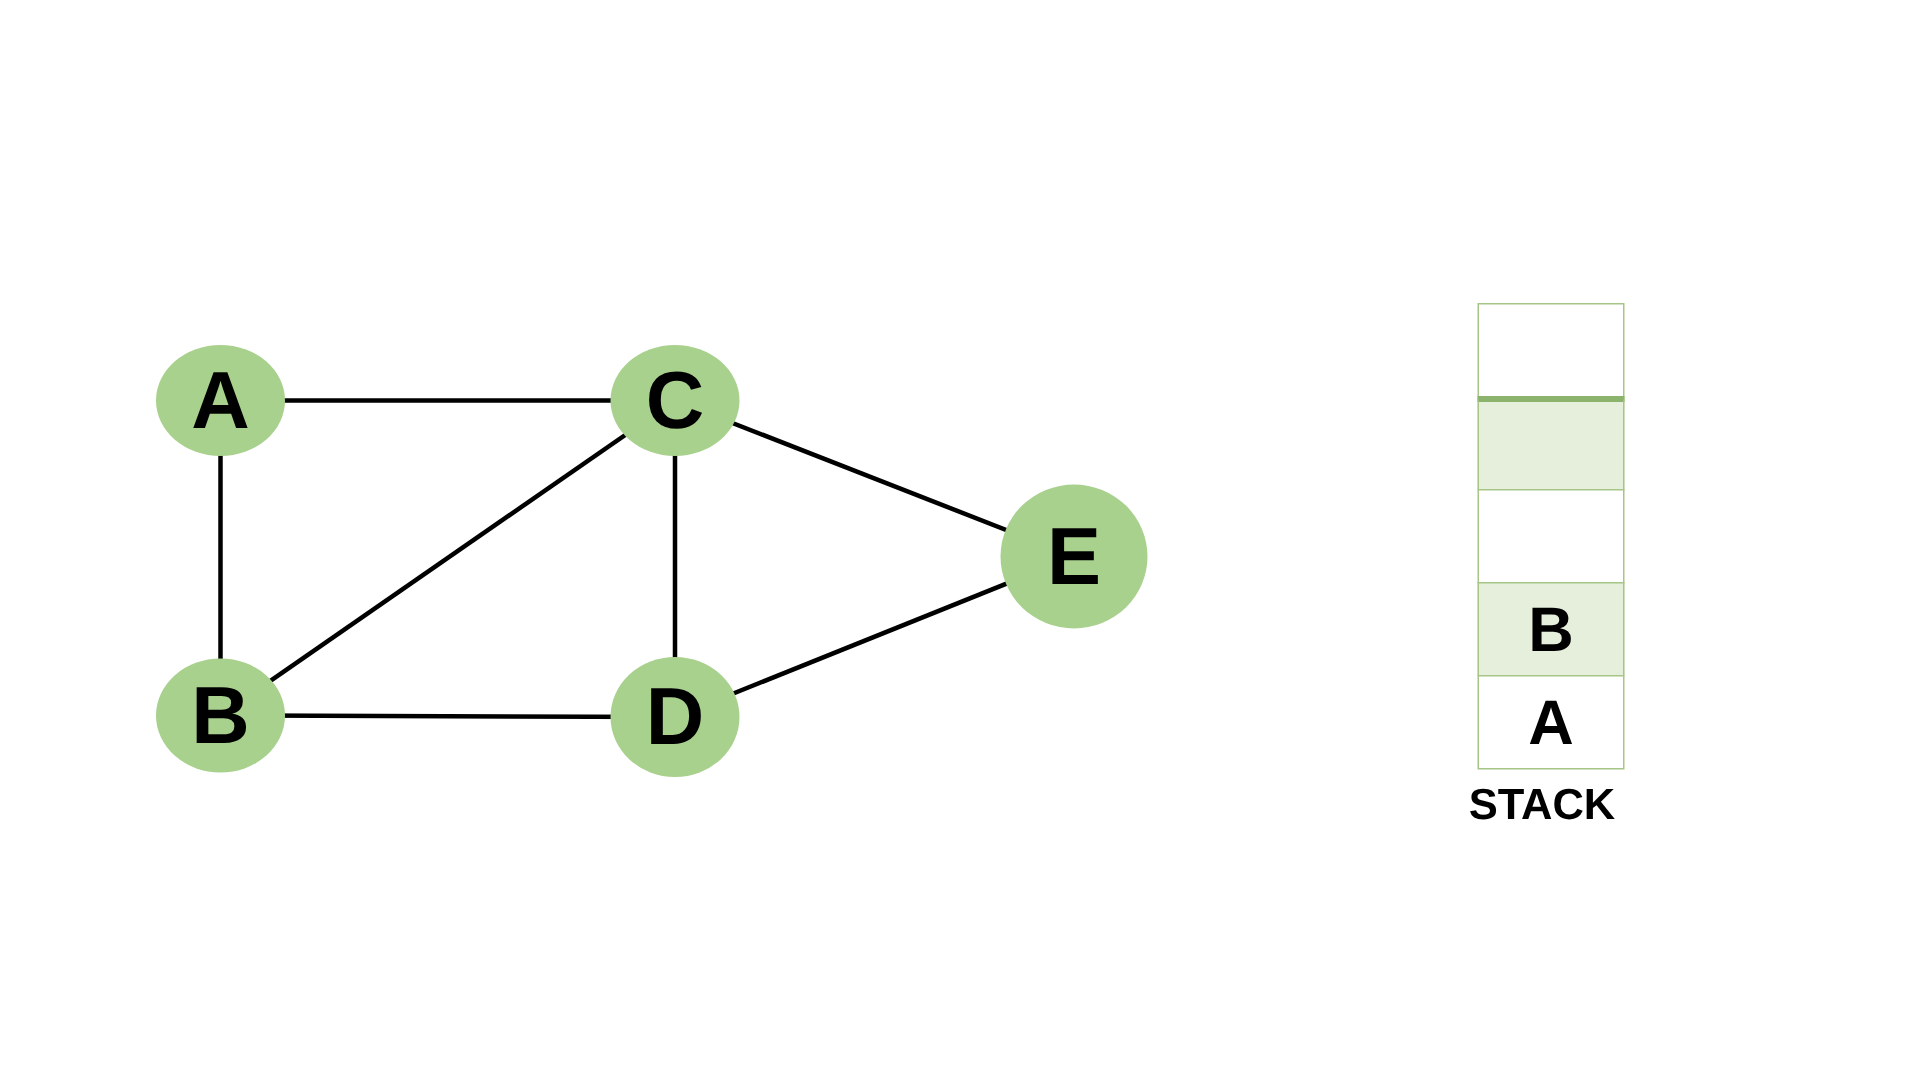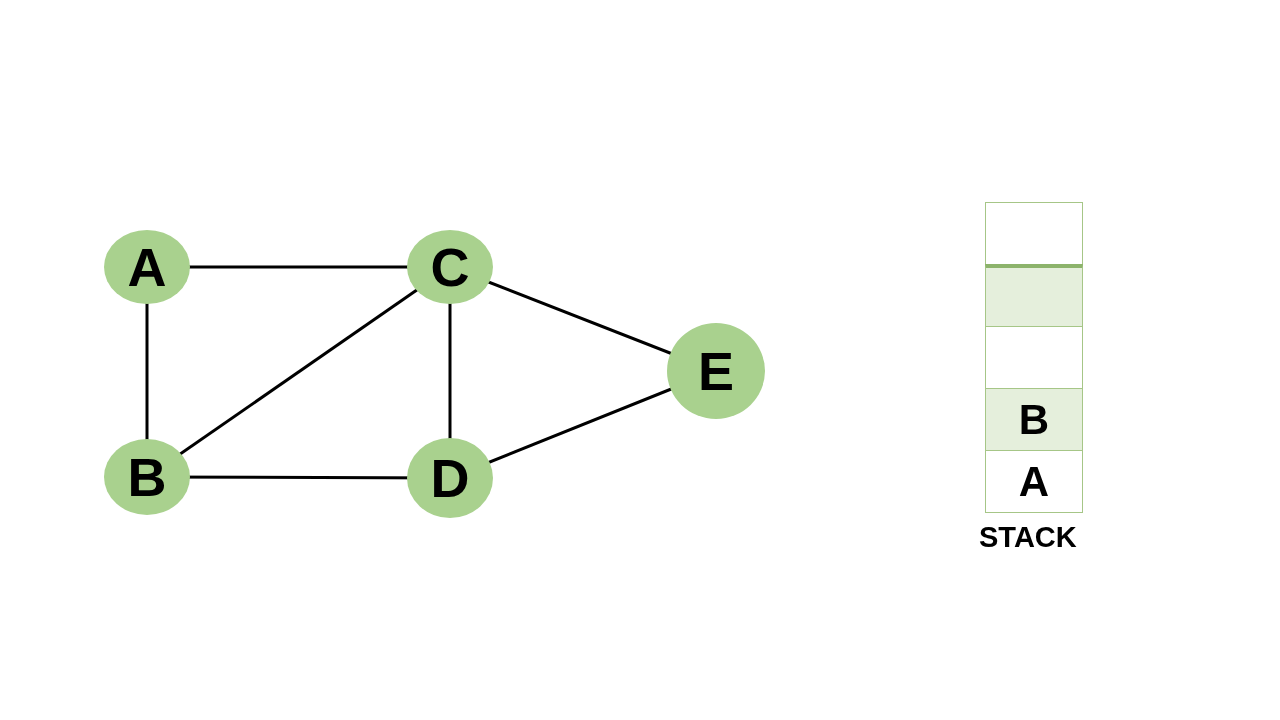--- a/index.html
+++ b/index.html
@@ -52,21 +52,21 @@
     line-height: 1;
     color: #000000;
     background: #ffffff;
   }
   .stack-cell:first-child {
     margin-top: 0;
   }
   .stack-label {
     margin-top: 8px;
     width: 98px;
-    text-align: left;
+    text-align: center;
     font-weight: 700;
     font-size: 29px;
     color: #000000;
     margin-left: -6px;
   }
 </style>
 </head>
 <body>
 
 <div class="canvas">

